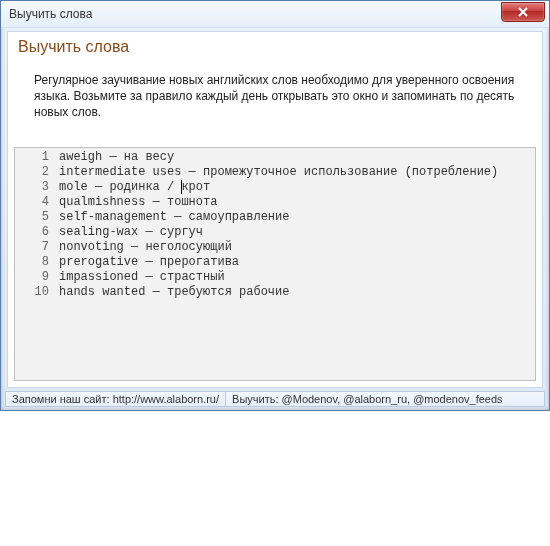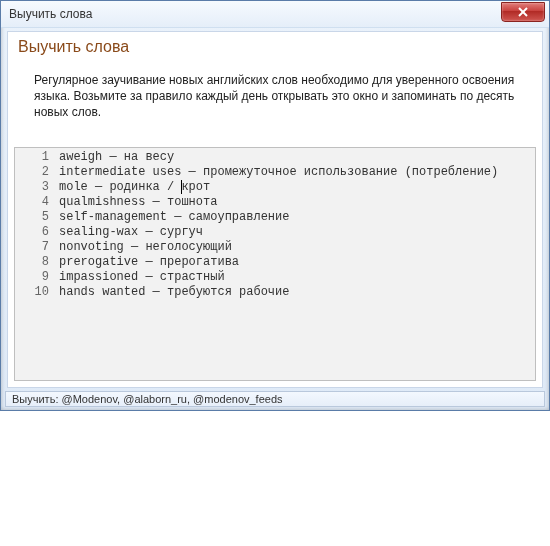--- a/index.html
+++ b/index.html
@@ -160,16 +160,17 @@
           <div>7</div>
           <div>8</div>
           <div>9</div>
           <div>10</div>
         </div>
       <div class="code" id="code"><div class="line">aweigh — на весу</div><div class="line">intermediate uses — промежуточное использование (потребление)</div><div class="line">mole — родинка / крот</div><div class="line">qualmishness — тошнота</div><div class="line">self-management — самоуправление</div><div class="line">sealing-wax — сургуч</div><div class="line">nonvoting — неголосующий</div><div class="line">prerogative — прерогатива</div><div class="line">impassioned — страстный</div><div class="line">hands wanted — требуются рабочие</div><div class="caret" style="left: 126.4px; top: 32px;"></div></div>
     </div>
   </div>
 
   <div class="statusbar">
+    <div class="cell left">Запомни наш сайт: http://www.alaborn.ru/</div>
     <div class="cell right">Выучить: @Modenov, @alaborn_ru, @modenov_feeds</div>
   </div>
 
 </div>
 
 </body></html>

